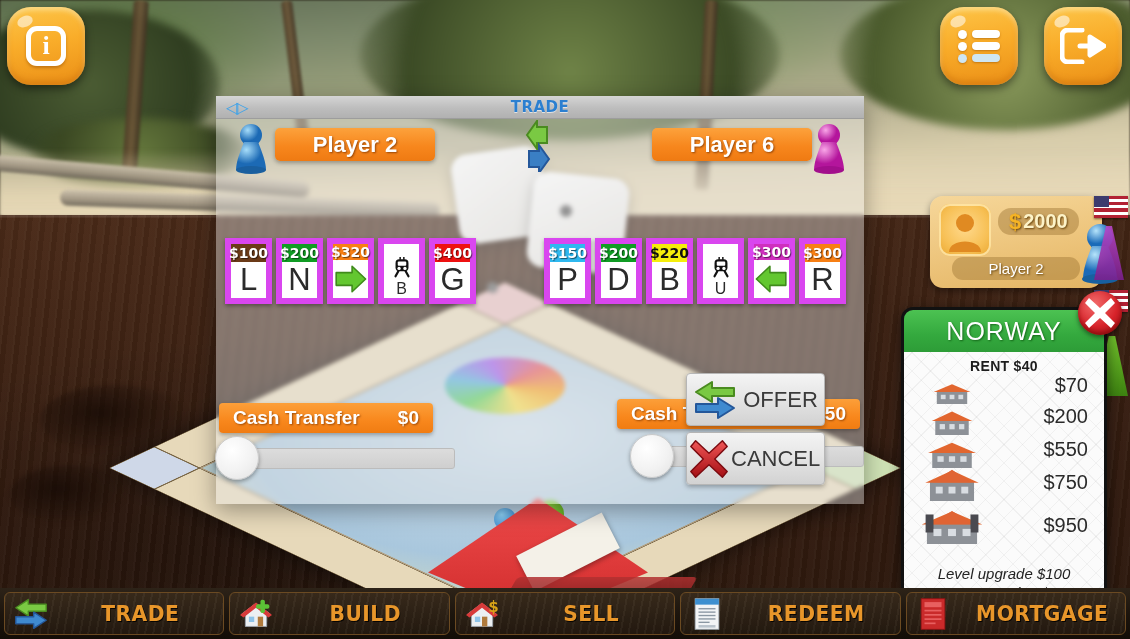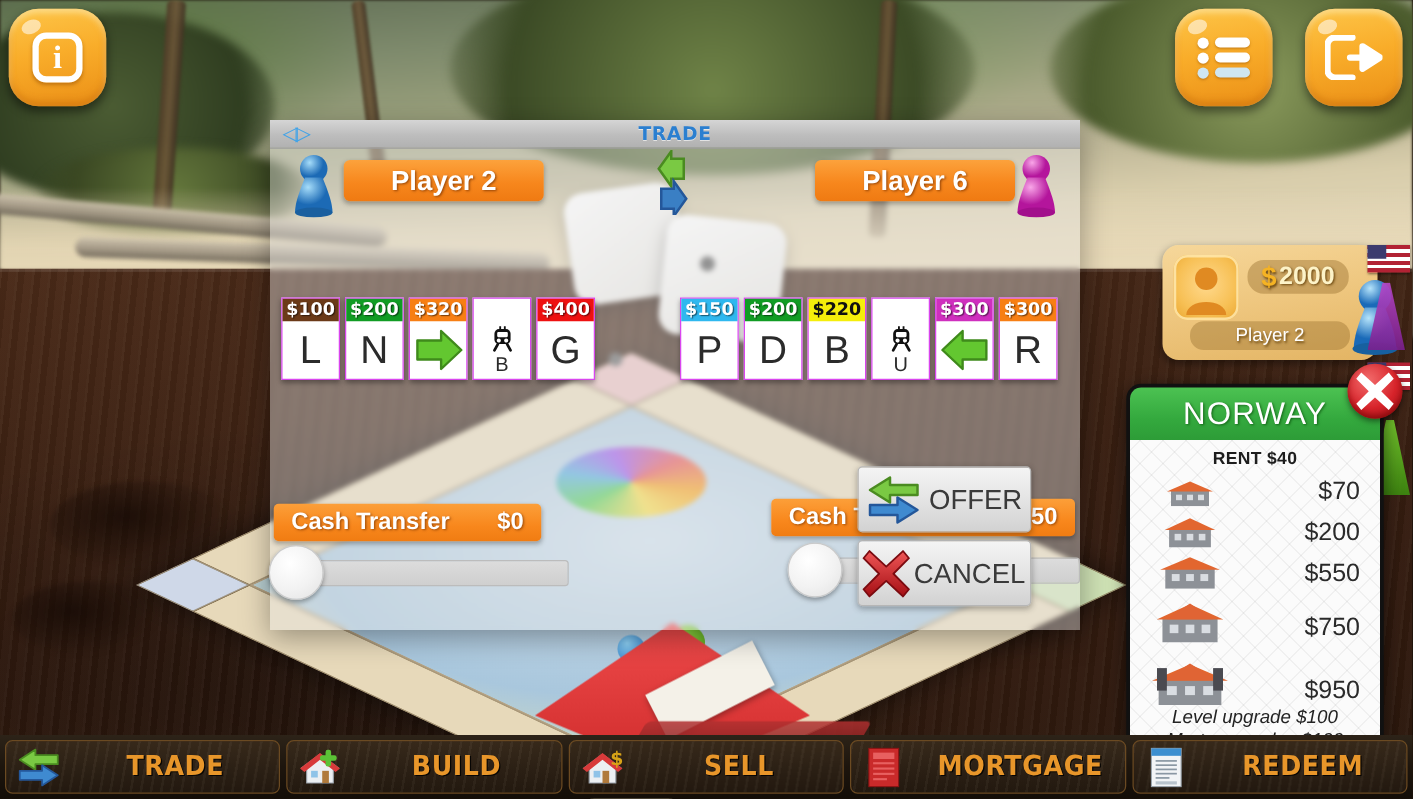--- a/index.html
+++ b/index.html
@@ -133,21 +133,21 @@
     display:flex;align-items:center;justify-content:center;
     text-shadow:1px 1px 2px rgba(120,50,0,.75);
     box-shadow:0 2px 4px rgba(0,0,0,.3);
   }
 
   .pawn { position:absolute; width:34px; height:52px; }
 
   
   .cardrow { position:absolute; top:238px; display:flex; gap:4px; }
   .pcard {
-    width:47px; height:66px; background:#fff; border:1px solid #d946ef;
+    width:47px; height:66px; background:#fff; border:6px solid #d946ef;
     box-shadow:0 2px 4px rgba(0,0,0,.35); display:flex; flex-direction:column;
     cursor:pointer; position:relative;
   }
   .pcard .ph {
     height:18px; color:#fff; font-weight:bold; font-size:14px;
     display:flex;align-items:center;justify-content:center;
     text-shadow:1px 1px 1px rgba(0,0,0,.55);
     font-family:"DejaVu Sans", sans-serif;
   }
   .pcard .pb {
@@ -248,21 +248,21 @@
   }
   .pc-body {
     height:269px; border-radius:0 0 9px 9px;
     background:
       repeating-linear-gradient(45deg, rgba(0,0,0,.045) 0 1px, rgba(0,0,0,0) 1px 13px),
       repeating-linear-gradient(-45deg, rgba(0,0,0,.045) 0 1px, rgba(0,0,0,0) 1px 13px),
       #fbfbfb;
     padding:6px 10px 4px 10px; position:relative;
   }
   .rent-title { text-align:center; font-weight:bold; font-size:14px; color:#1d1d1d; letter-spacing:.3px;}
-  .rent-row { display:flex; align-items:flex-end; height:31px; }
+  .rent-row { display:flex; align-items:flex-start; height:31px; }
   .rent-row .hico { width:76px; display:flex; align-items:flex-end; justify-content:center; height:30px;}
   .rent-row .val { flex:1; text-align:right; font-size:20px; color:#2a2a2a; padding-right:6px; }
   .pc-foot { text-align:center; font-style:italic; font-size:15px; color:#232323; line-height:19px; }
   .pc-price { text-align:center; font-weight:bold; font-size:20px; color:#111; margin-top:2px;}
   #close-btn {
     position:absolute; left:1078px; top:291px; width:44px;height:44px;border-radius:50%;
     background:radial-gradient(circle at 38% 30%, #f26b6b 0%, #d7232a 55%, #9d1118 100%);
     box-shadow:0 2px 5px rgba(0,0,0,.5), inset 0 -3px 5px rgba(110,0,0,.6);
     cursor:pointer;
   }
@@ -696,42 +696,42 @@
           <rect x="12" y="21" width="6" height="6" fill="#8fc3e8"></rect>
           <rect x="20" y="21" width="6" height="11" fill="#b07a3c"></rect>
           <text x="27" y="16" font-size="17" font-weight="bold" fill="#d8a317" font-family="DejaVu Sans">$</text>
         </svg>
       </div>
       <div class="tlab">SELL</div>
     </div>
     <div class="tbtn">
       <div class="tico">
         <svg viewBox="0 0 32 40" width="28" height="34">
-          <rect x="2" y="2" width="28" height="36" fill="#c92a2a" stroke="#8e1414"></rect>
-          <rect x="6" y="6" width="20" height="6" fill="#e86060"></rect>
-          <g fill="#e86060">
-            <rect x="6" y="15" width="20" height="2"></rect>
-            <rect x="6" y="20" width="20" height="2"></rect>
-            <rect x="6" y="25" width="20" height="2"></rect>
-            <rect x="6" y="30" width="13" height="2"></rect>
-          </g>
-        </svg>
-      </div>
-      <div class="tlab">MORTGAGE</div>
-    </div>
-    <div class="tbtn">
-      <div class="tico">
-        <svg viewBox="0 0 32 40" width="28" height="34">
           <rect x="2" y="2" width="28" height="36" fill="#f2f4f6" stroke="#9aa4ad"></rect>
           <rect x="2" y="2" width="28" height="7" fill="#3d8fd0"></rect>
           <g fill="#8a97a3">
             <rect x="6" y="13" width="20" height="1.6"></rect>
             <rect x="6" y="17" width="20" height="1.6"></rect>
             <rect x="6" y="21" width="20" height="1.6"></rect>
             <rect x="6" y="25" width="20" height="1.6"></rect>
             <rect x="6" y="29" width="13" height="1.6"></rect>
           </g>
           <rect x="6" y="33" width="20" height="3" fill="#b9c3cc"></rect>
         </svg>
       </div>
       <div class="tlab">REDEEM</div>
     </div>
+    <div class="tbtn">
+      <div class="tico">
+        <svg viewBox="0 0 32 40" width="28" height="34">
+          <rect x="2" y="2" width="28" height="36" fill="#c92a2a" stroke="#8e1414"></rect>
+          <rect x="6" y="6" width="20" height="6" fill="#e86060"></rect>
+          <g fill="#e86060">
+            <rect x="6" y="15" width="20" height="2"></rect>
+            <rect x="6" y="20" width="20" height="2"></rect>
+            <rect x="6" y="25" width="20" height="2"></rect>
+            <rect x="6" y="30" width="13" height="2"></rect>
+          </g>
+        </svg>
+      </div>
+      <div class="tlab">MORTGAGE</div>
+    </div>
   </div>
 
 </body></html>

